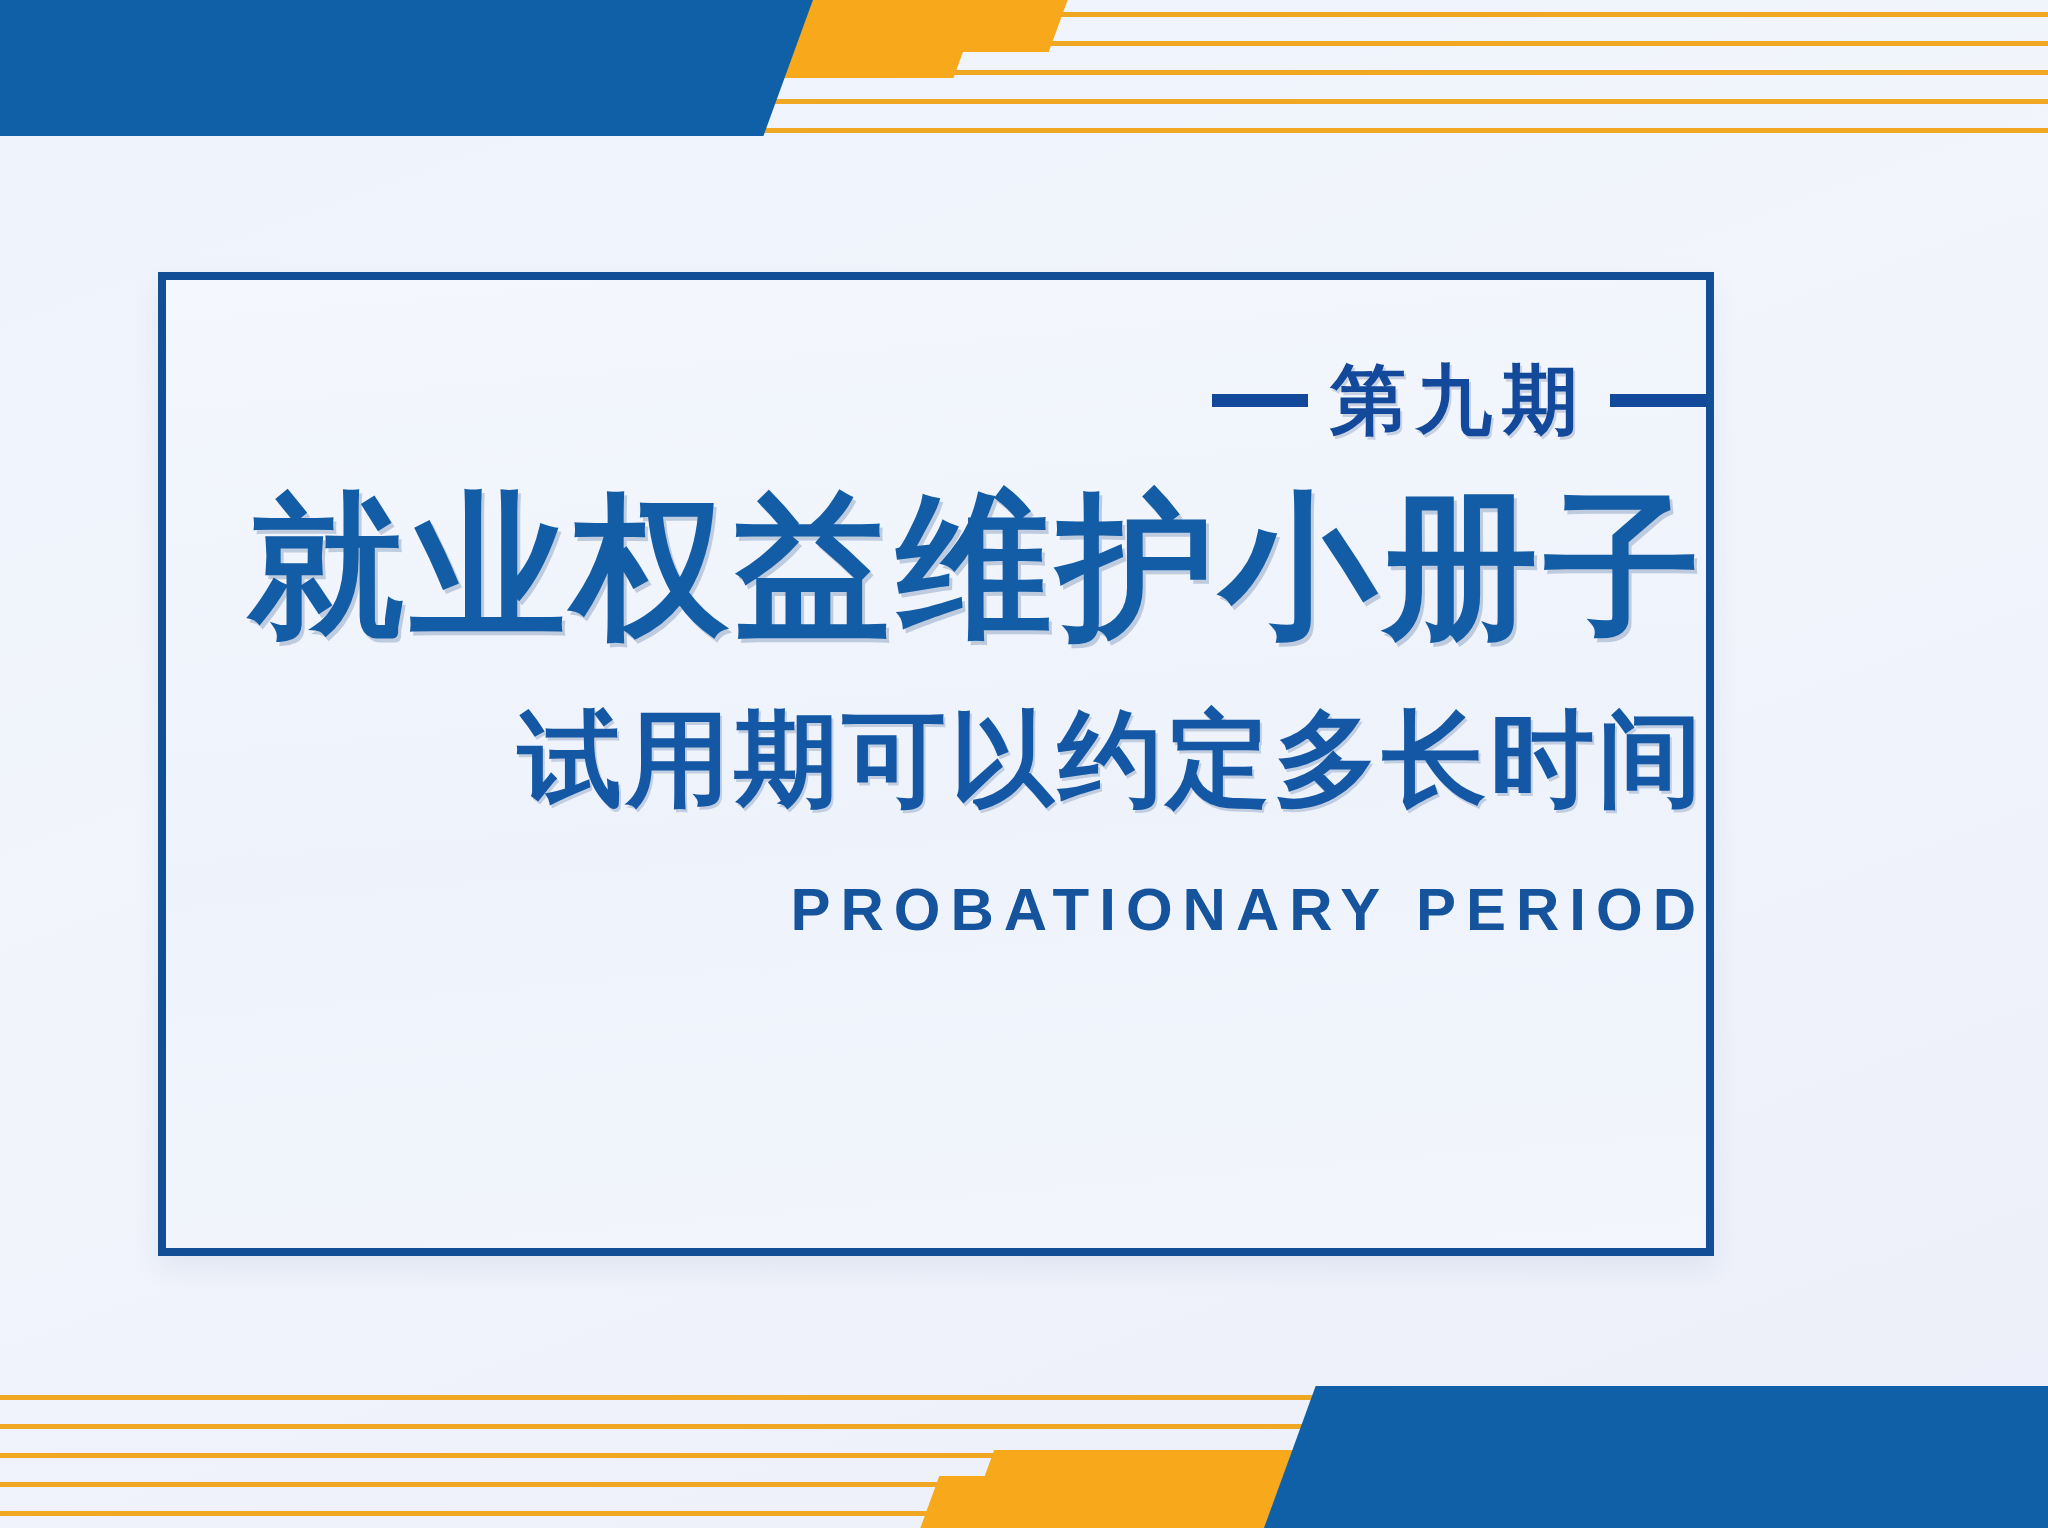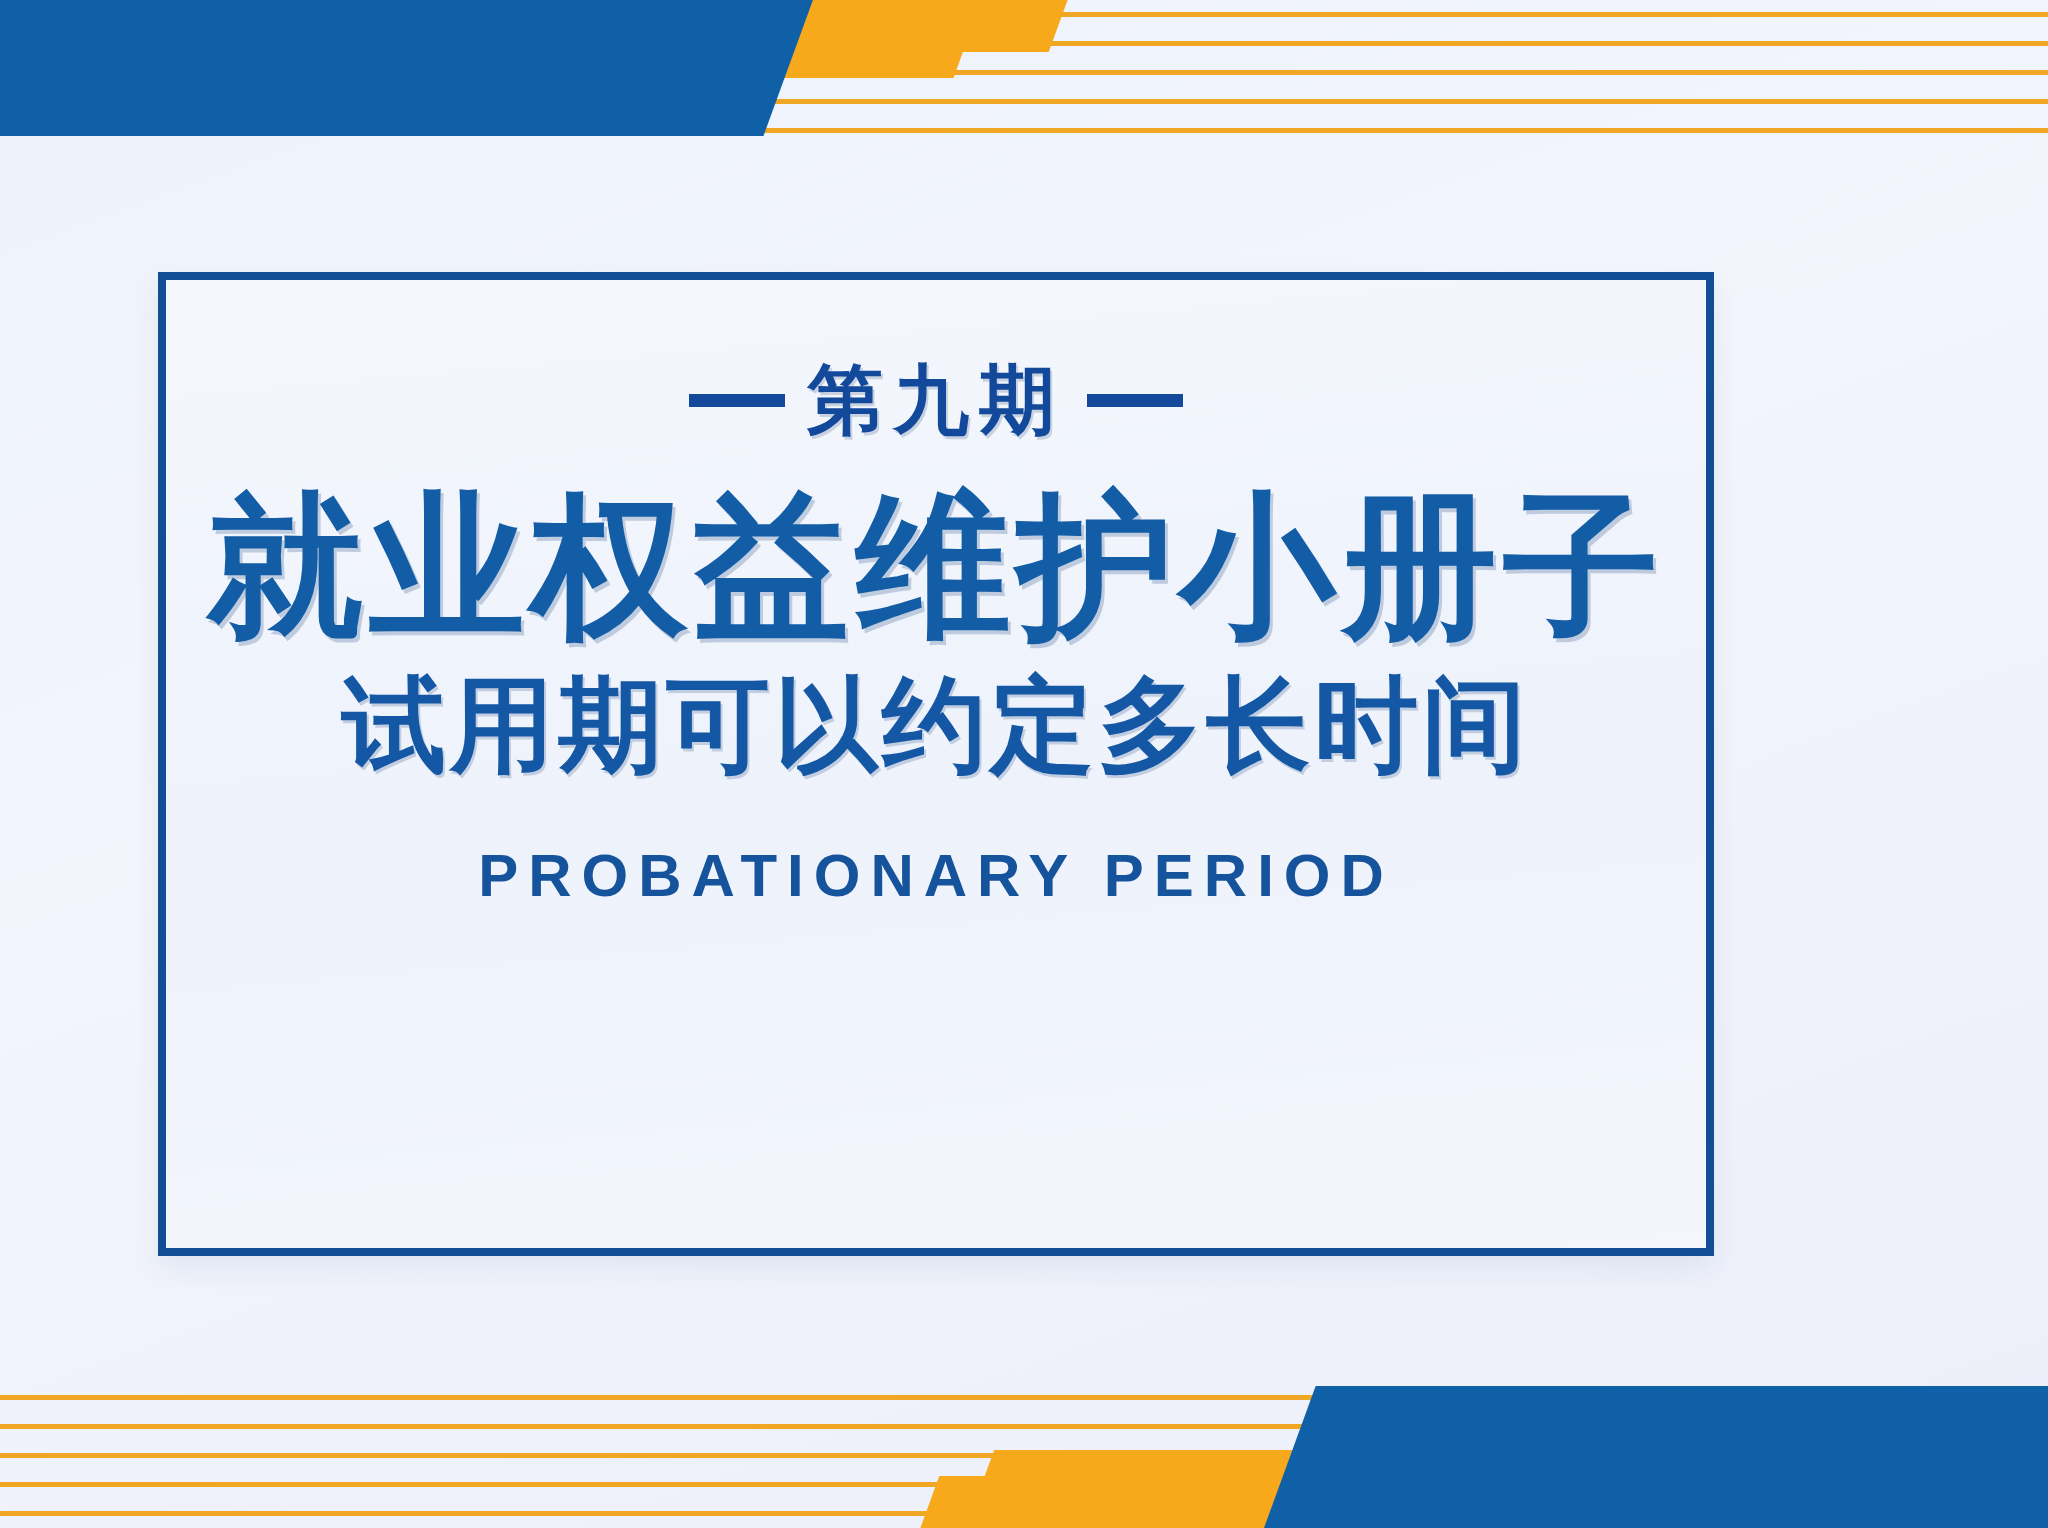--- a/index.html
+++ b/index.html
@@ -109,21 +109,21 @@
     left: 158px;
     top: 272px;
     width: 1556px;
     height: 984px;
     border: 8px solid #124e96;
     box-sizing: border-box;
     background: linear-gradient(175deg, #f4f7fd 0%, #eef2fb 55%, #f3f6fc 100%);
     box-shadow: 0 12px 26px rgba(30, 60, 110, 0.07);
     display: flex;
     flex-direction: column;
-    align-items: center;
+    align-items: flex-end;
     justify-content: flex-start;
   }
 
   .issue-line {
     margin-top: 82px;
     display: flex;
     align-items: center;
     gap: 22px;
     color: #13499a;
     font-size: 76px;
@@ -147,21 +147,21 @@
     color: #135ca6;
     font-size: 156px;
     font-weight: 800;
     letter-spacing: 6px;
     line-height: 1.06;
     white-space: nowrap;
     text-shadow: 3px 4px 0 rgba(14, 60, 118, 0.22);
   }
 
   .sub-title {
-    margin-top: 19px;
+    margin-top: 53px;
     color: #1457a5;
     font-size: 104px;
     font-weight: 800;
     letter-spacing: 4px;
     line-height: 1.1;
     white-space: nowrap;
     text-shadow: 2px 3px 0 rgba(14, 60, 118, 0.2);
   }
 
   .en-title {

